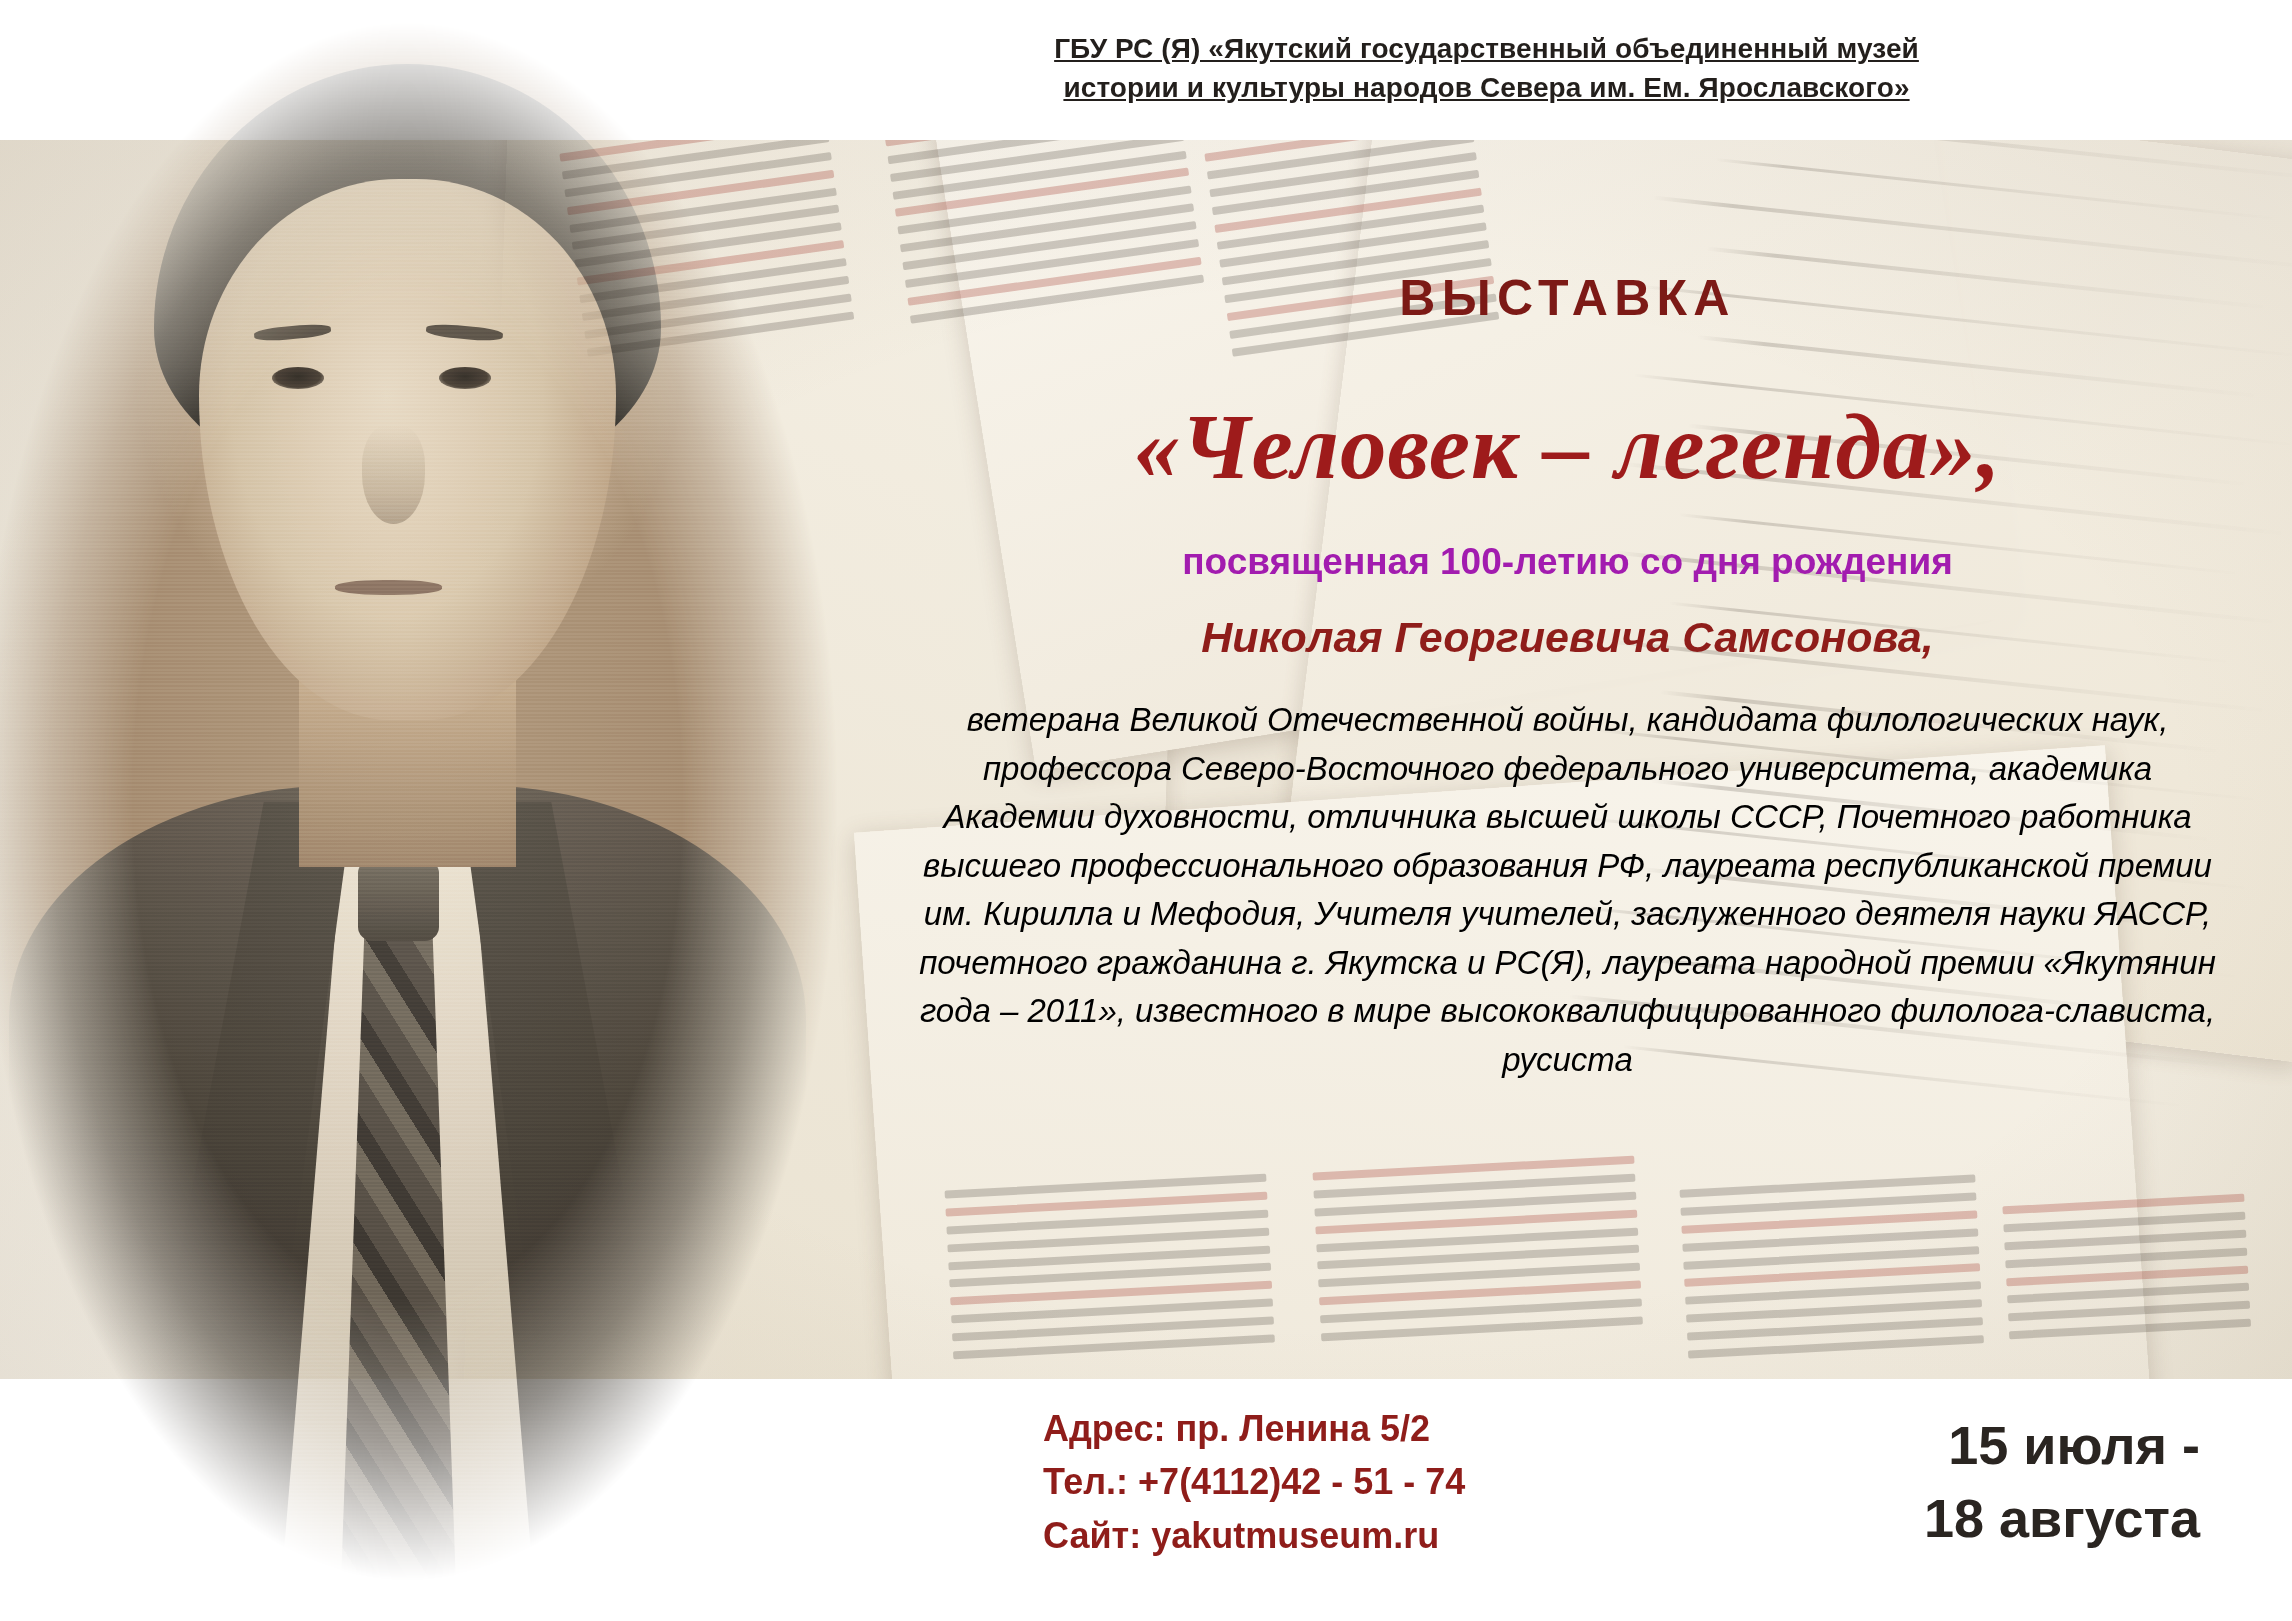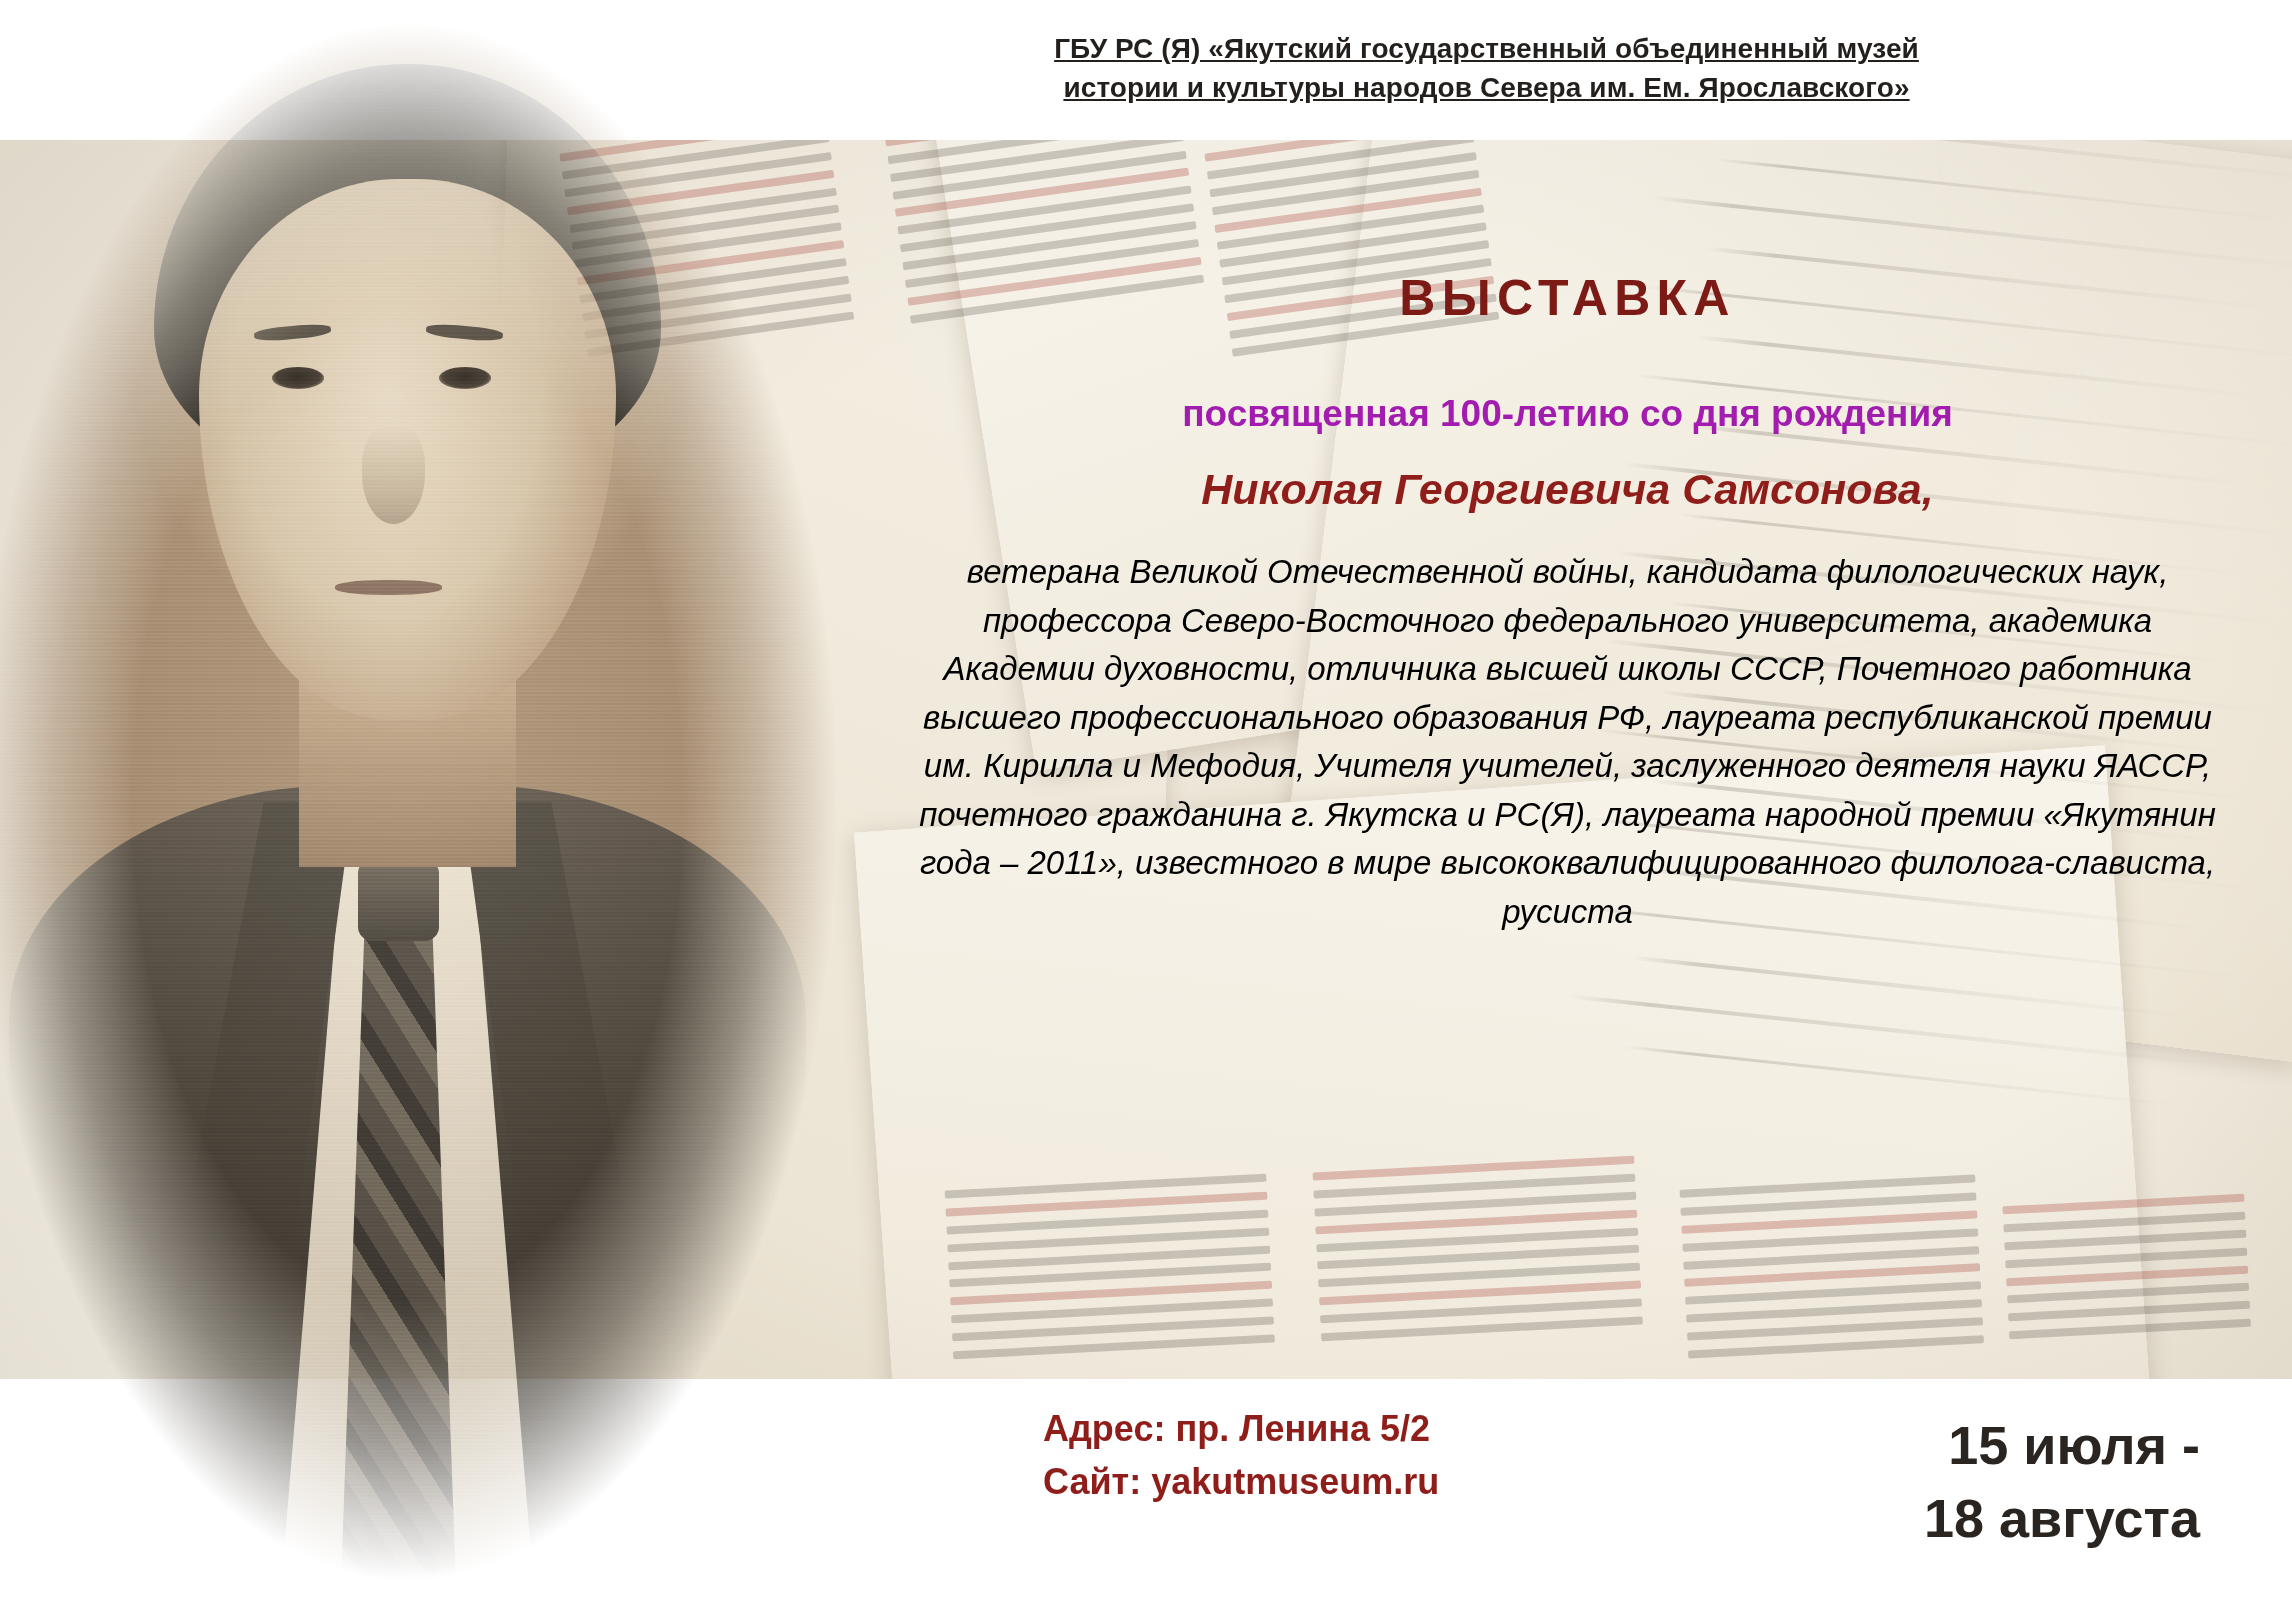--- a/index.html
+++ b/index.html
@@ -521,28 +521,30 @@
         <div class="ph-nose"></div>
         <div class="ph-mouth"></div>
         <div class="photo-tone"></div>
         <div class="photo-grain"></div>
       </div>
     </div>
   </div>
 
   <div class="main">
     <div class="exhibition-label">ВЫСТАВКА</div>
+    <div class="title">«Человек – легенда»,</div>
     <div class="subtitle">посвященная 100-летию со дня рождения</div>
     <div class="person">Николая Георгиевича Самсонова,</div>
     <div class="bio">ветерана Великой Отечественной войны, кандидата филологических наук, профессора Северо-Восточного федерального университета, академика Академии духовности, отличника высшей школы СССР, Почетного работника высшего профессионального образования РФ, лауреата республиканской премии им. Кирилла и Мефодия, Учителя учителей, заслуженного деятеля науки ЯАССР, почетного гражданина г. Якутска и РС(Я), лауреата народной премии «Якутянин года – 2011», известного в мире высококвалифицированного филолога-слависта, русиста</div>
   </div>
 
   <div class="footer">
     <div class="contacts">
       <div class="row">Адрес: пр. Ленина 5/2</div>
+      <div class="row">Тел.: +7(4112)42 - 51 - 74</div>
       <div class="row">Сайт: yakutmuseum.ru</div>
     </div>
     <div class="dates">
       <div class="d">15 июля  -</div>
       <div class="d">18 августа</div>
     </div>
   </div>
 
 </div>
 

